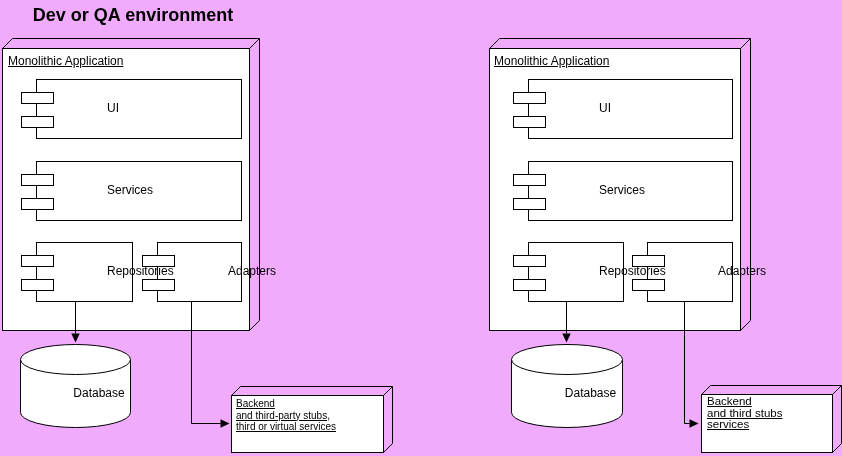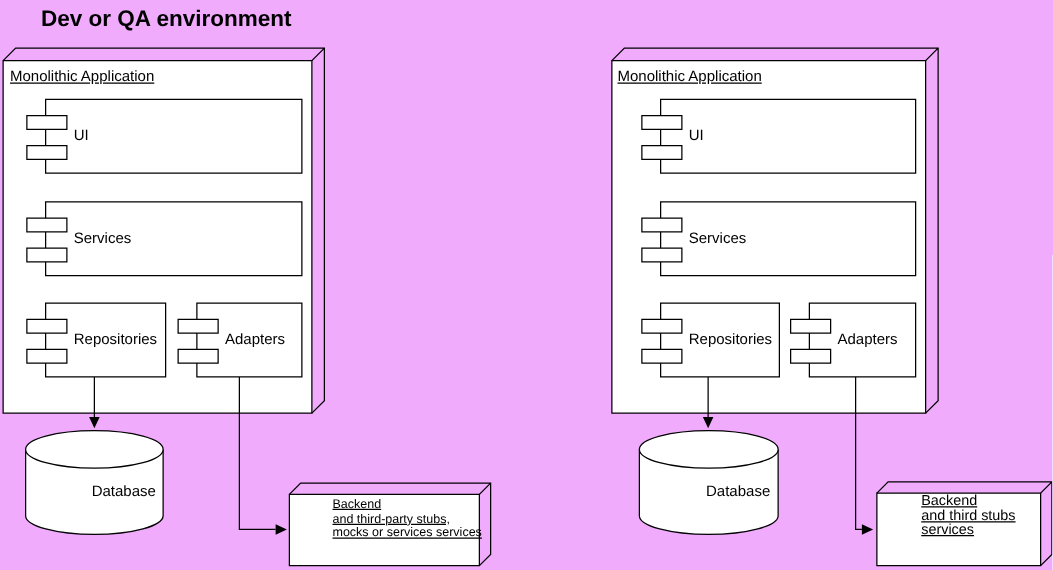--- a/index.html
+++ b/index.html
@@ -47,29 +47,29 @@
   }
   .node-label {
     font-size: 12px;
     text-decoration: underline;
     text-align: center;
   }
   .comp-label {
     font-size: 12px;
     height: 59px;
     line-height: 59px;
+    margin-left: 48px;
   }
   .db-label {
     font-size: 12px;
     text-align: center;
     margin-left: 24px;
   }
   .backend-text {
     position: absolute;
-    margin-left: 30px;
   }
   .backend-text .bline {
     text-decoration: underline;
     white-space: nowrap;
   }
   .backend-left .bline {
     font-size: 10px;
     line-height: 11.7px;
   }
   .backend-right .bline {
@@ -209,21 +209,21 @@
   <div class="label comp-label" style="left:59px; top:79px;">UI</div>
   <div class="label comp-label" style="left:59px; top:161px;">Services</div>
   <div class="label comp-label" style="left:59px; top:242px;">Repositories</div>
   <div class="label comp-label" style="left:180px; top:242px;">Adapters</div>
 
   <div class="label db-label" style="left:20px; top:386px; width:110px;">Database</div>
 
   <div class="backend-text backend-left" style="left:236px; top:398px;">
     <div class="bline">Backend</div>
     <div class="bline">and third-party stubs,</div>
-    <div class="bline">mocks or services services</div>
+    <div class="bline">third or virtual services</div>
   </div>
 
 
   <div class="label node-label" style="left:494px; top:54px;">Monolithic Application</div>
 
   <div class="label comp-label" style="left:551px; top:79px;">UI</div>
   <div class="label comp-label" style="left:551px; top:161px;">Services</div>
   <div class="label comp-label" style="left:551px; top:242px;">Repositories</div>
   <div class="label comp-label" style="left:670px; top:242px;">Adapters</div>
 

